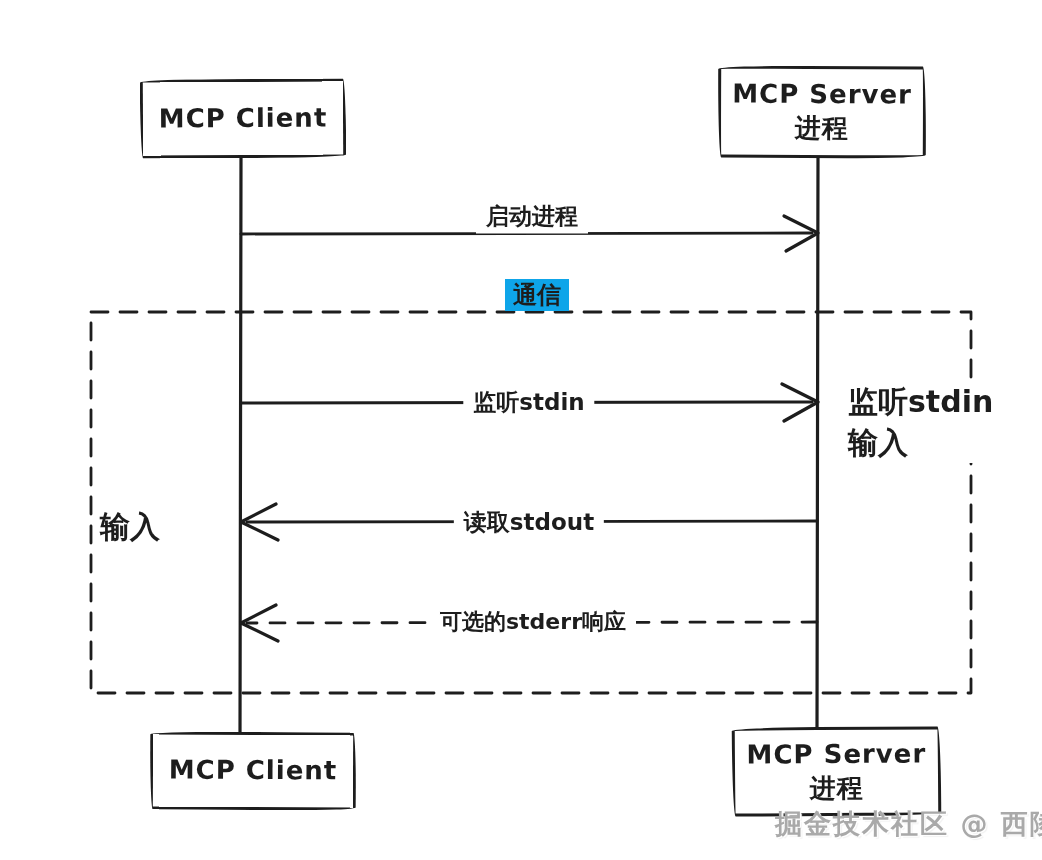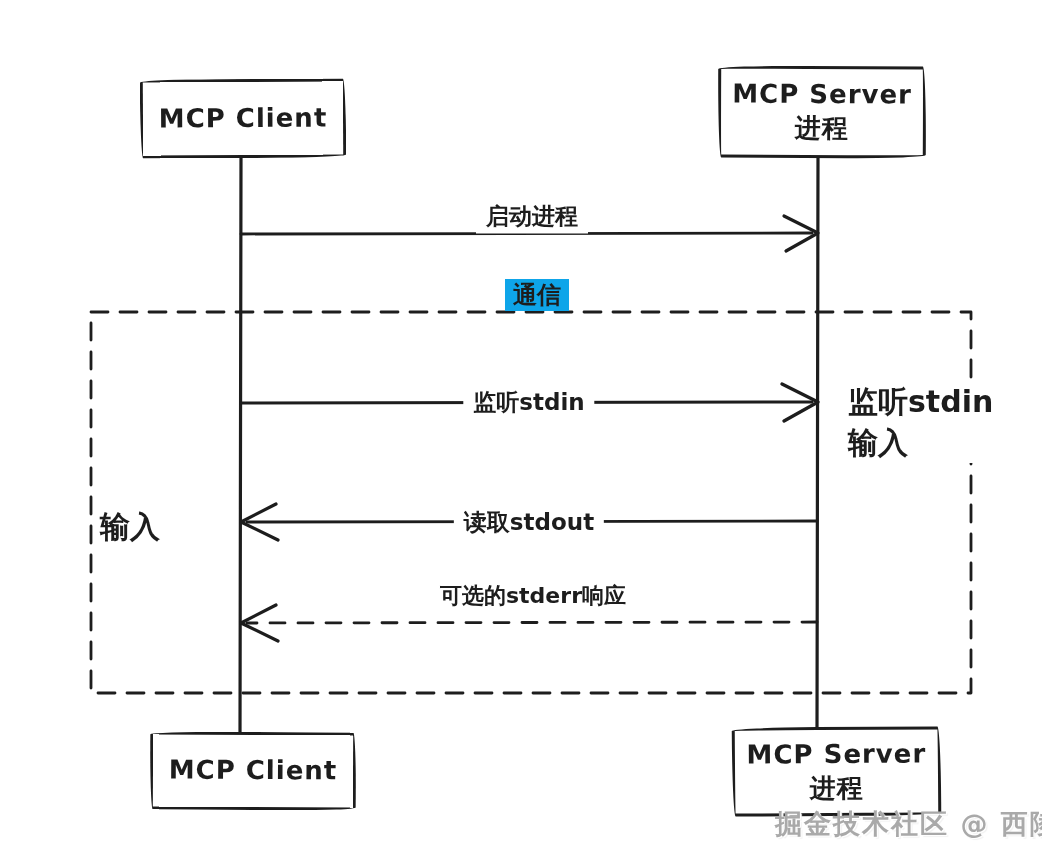--- a/index.html
+++ b/index.html
@@ -127,21 +127,21 @@
     <span>MCP Server</span>
     <span>进程</span>
   </div>
 
   <div class="msg-label" style="left:532px; top:216px;">启动进程</div>
 
   <div class="msg-label" style="left:529px; top:402px;">监听stdin</div>
 
   <div class="msg-label" style="left:529px; top:522px;">读取stdout</div>
 
-  <div class="msg-label" style="left:533px; top:596px; font-size:22px;">可选的stderr响应</div>
+  <div class="msg-label" style="left:533px; top:622px; font-size:22px;">可选的stderr响应</div>
 
   <div class="group-label" style="left:537px; top:279px;">通信</div>
 
   <div class="side-note" style="left:848px; top:382px;">
     <div>监听stdin</div>
     <div>输入</div>
   </div>
 
   <div class="side-note" style="left:100px; top:507px;">
     <div>输入</div>

